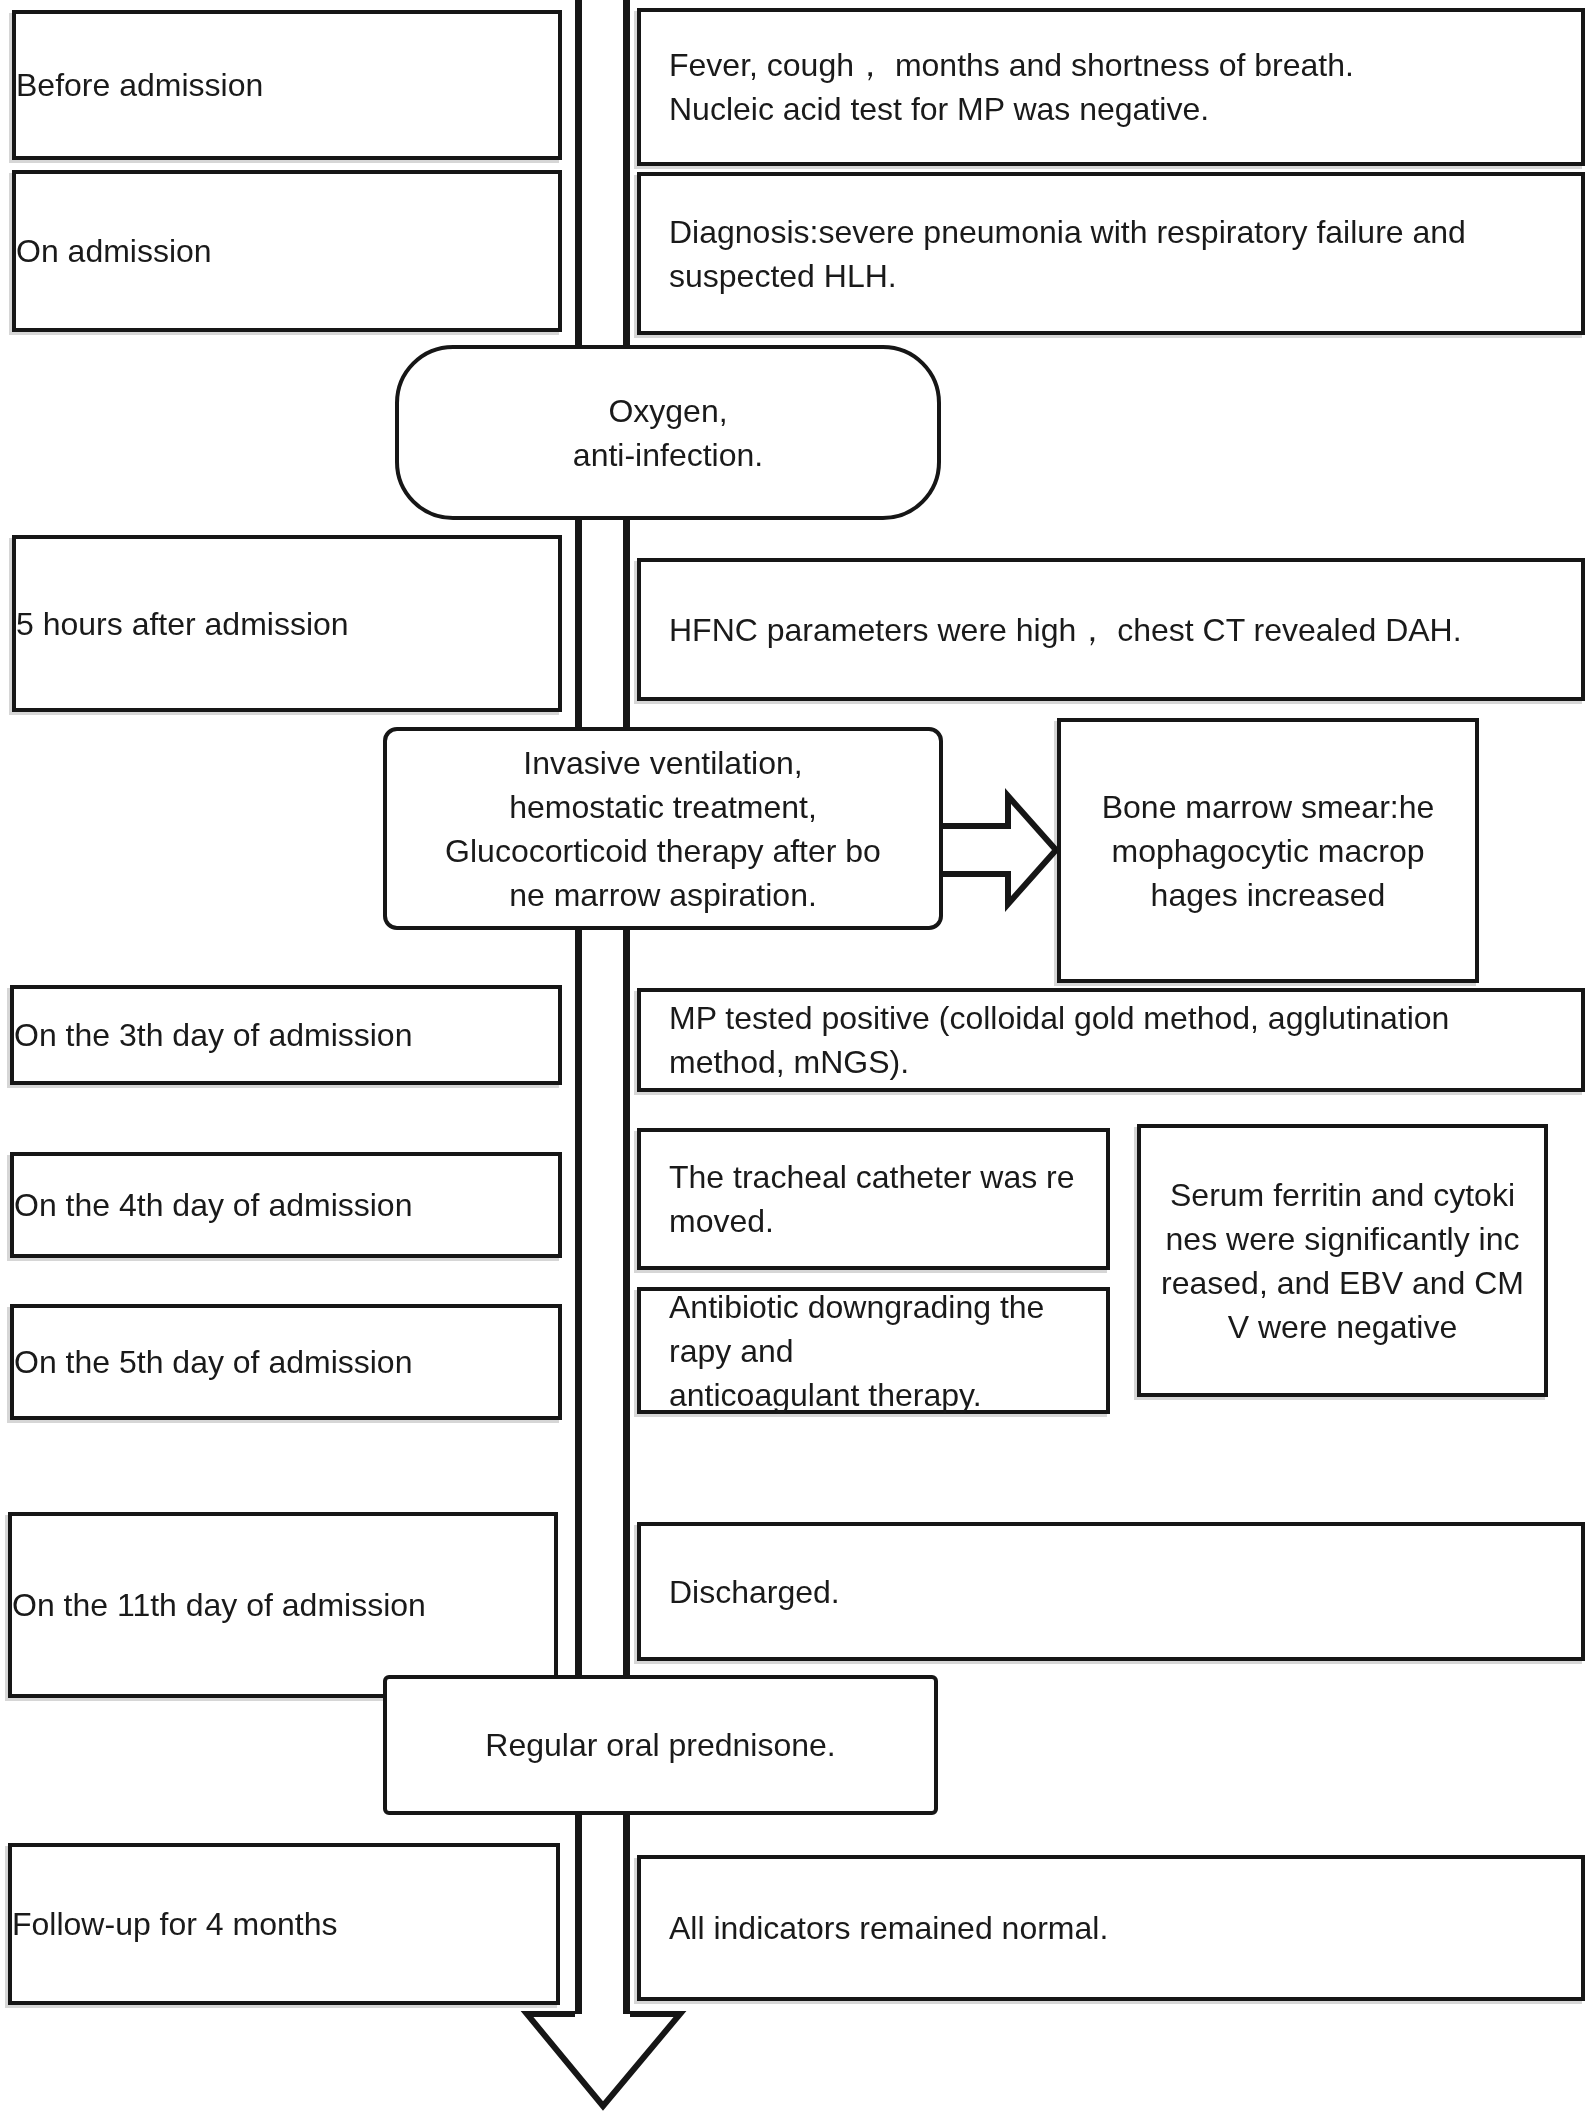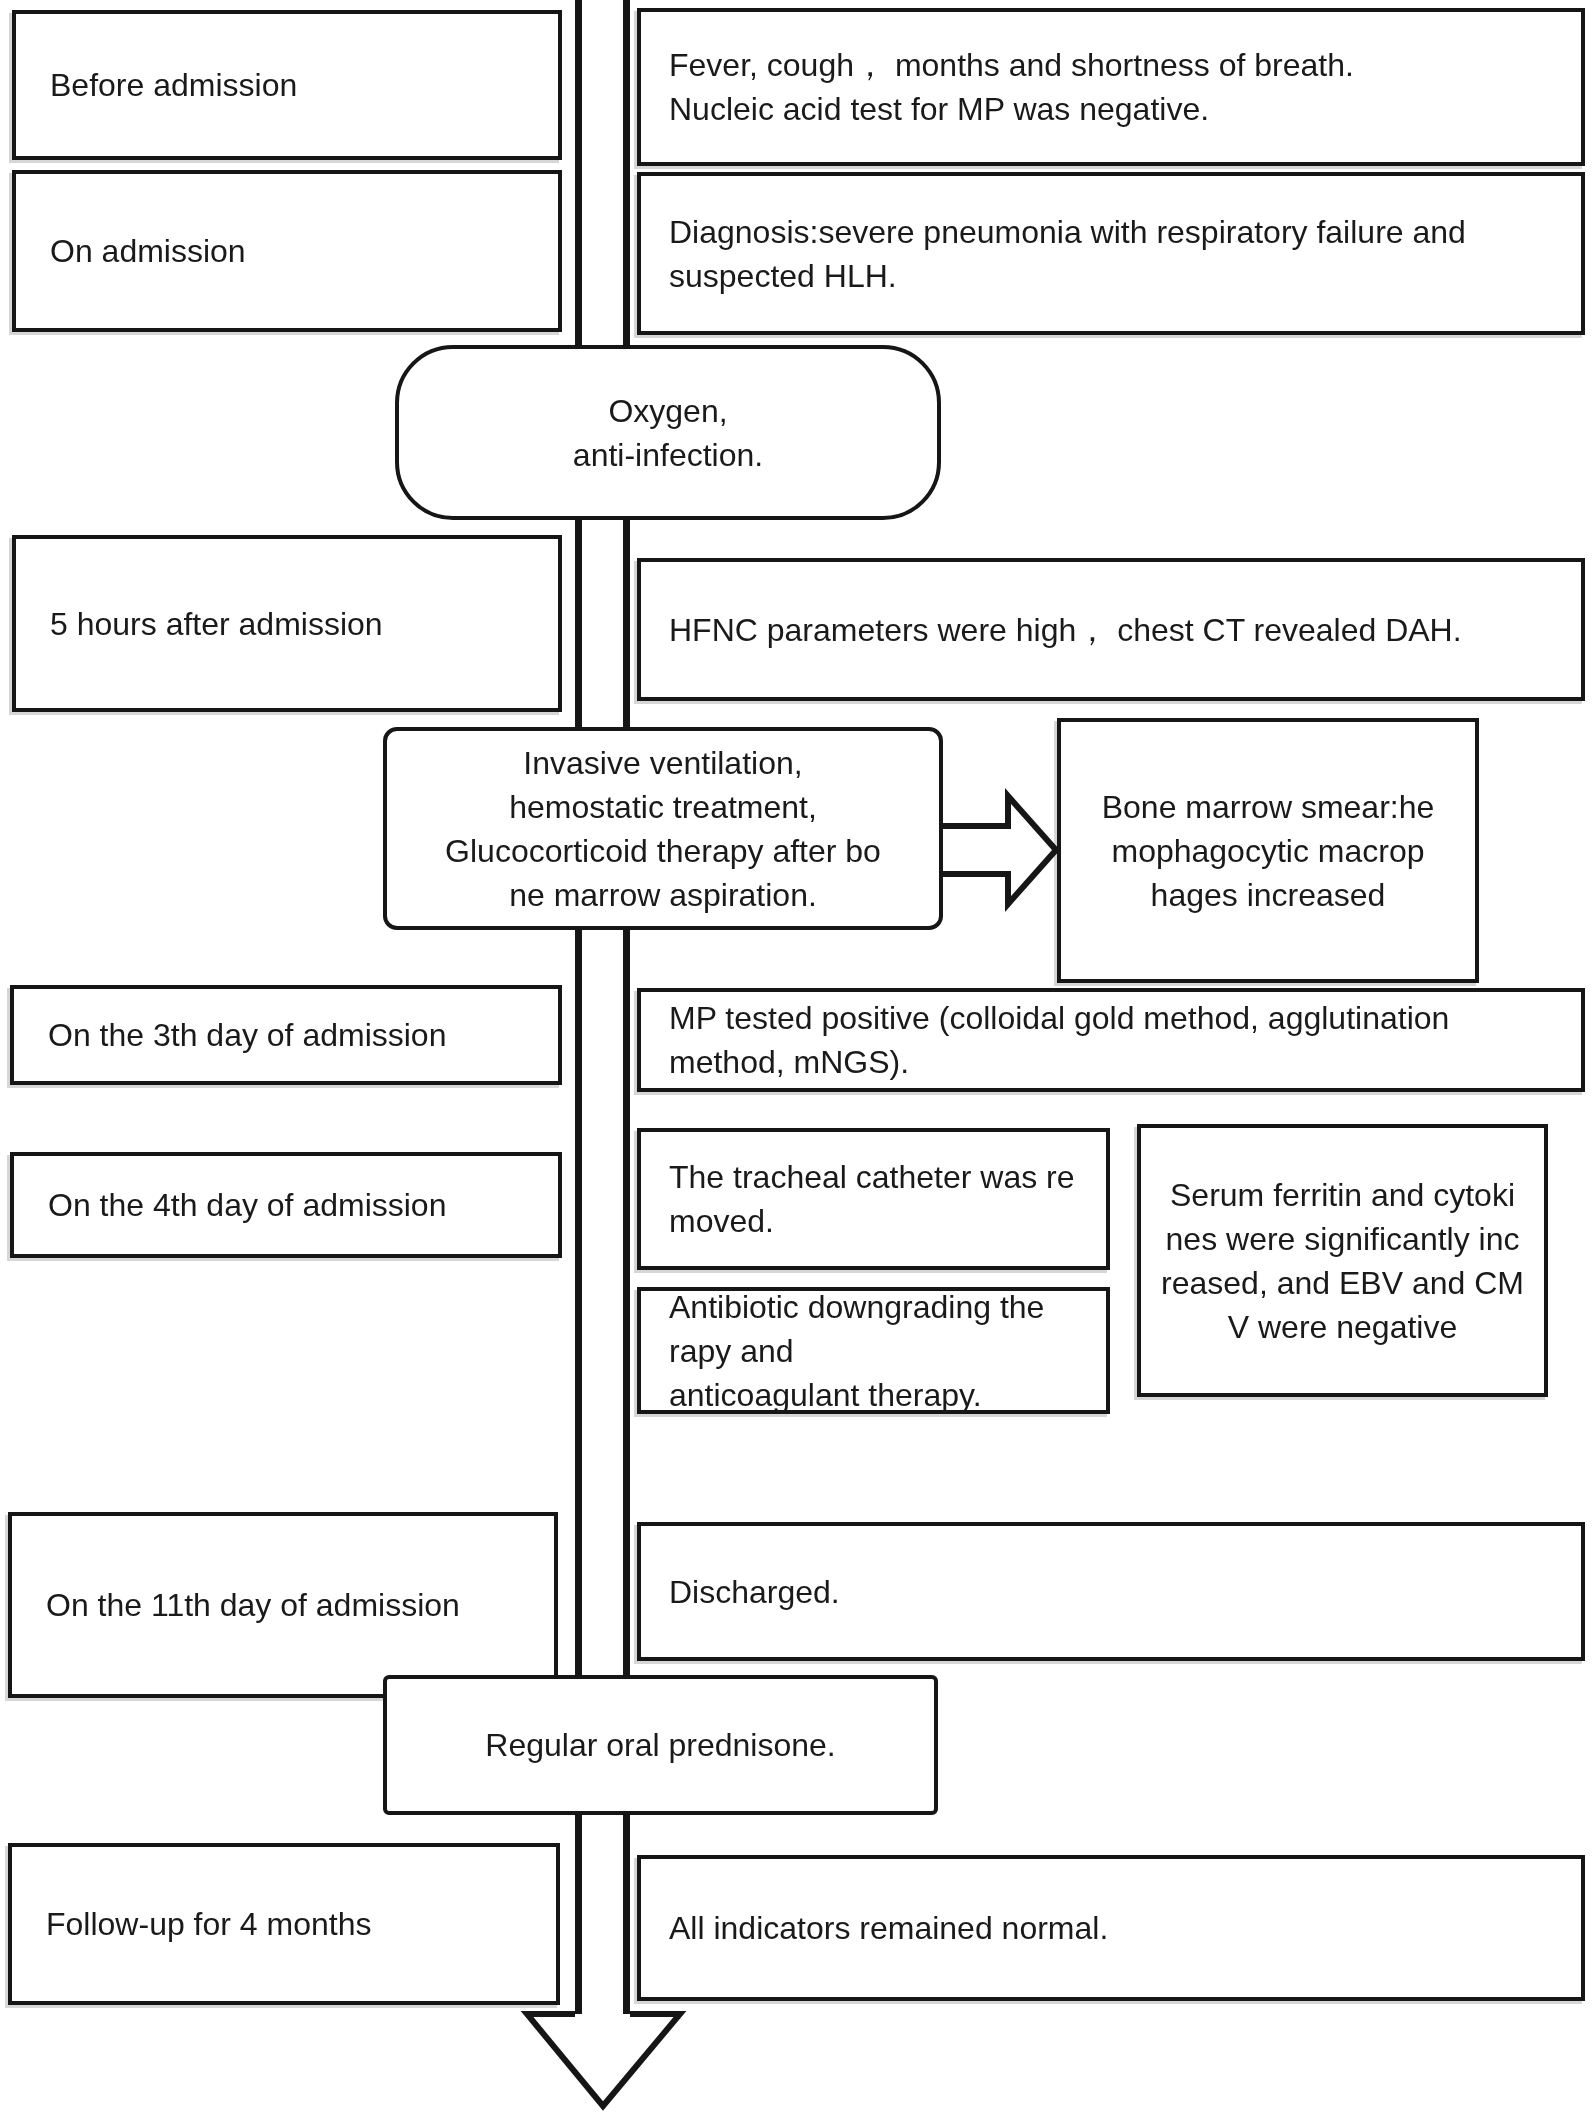--- a/index.html
+++ b/index.html
@@ -26,21 +26,21 @@
     display: flex;
     align-items: center;
     box-shadow: -3px 3px 0 rgba(0,0,0,0.16);
   }
   .box .txt {
     white-space: pre-line;
     font-size: 32px;
     line-height: 44px;
     color: #1a1a1a;
   }
-  .leftcol .txt { padding-left: 34px; padding-right: 10px; }
+  .leftcol .txt { padding-right: 10px; }
   .rightcol .txt { padding-left: 28px; padding-right: 16px; }
   .centered { justify-content: center; text-align: center; }
   .centered .txt { padding: 0 12px; }
   .rounded {
     border-radius: 60px;
     justify-content: center;
     text-align: center;
     box-shadow: none;
     margin-left: 48px;
   }
@@ -65,20 +65,23 @@
     <span class="txt">On admission</span>
   </div>
   <div class="box leftcol" style="left:12px; top:535px; width:550px; height:177px">
     <span class="txt">5 hours after admission</span>
   </div>
   <div class="box leftcol" style="left:10px; top:985px; width:552px; height:100px">
     <span class="txt">On the 3th day of admission</span>
   </div>
   <div class="box leftcol" style="left:10px; top:1152px; width:552px; height:106px">
     <span class="txt">On the 4th day of admission</span>
+  </div>
+  <div class="box leftcol" style="left:10px; top:1304px; width:552px; height:116px">
+    <span class="txt">On the 5th day of admission</span>
   </div>
   <div class="box leftcol" style="left:8px; top:1512px; width:550px; height:186px">
     <span class="txt">On the 11th day of admission</span>
   </div>
   <div class="box leftcol" style="left:8px; top:1843px; width:552px; height:162px">
     <span class="txt">Follow-up for 4 months</span>
   </div>
 
   <div class="box rightcol" style="left:637px; top:8px; width:948px; height:158px">
     <span class="txt">Fever, cough， months and shortness of breath.

